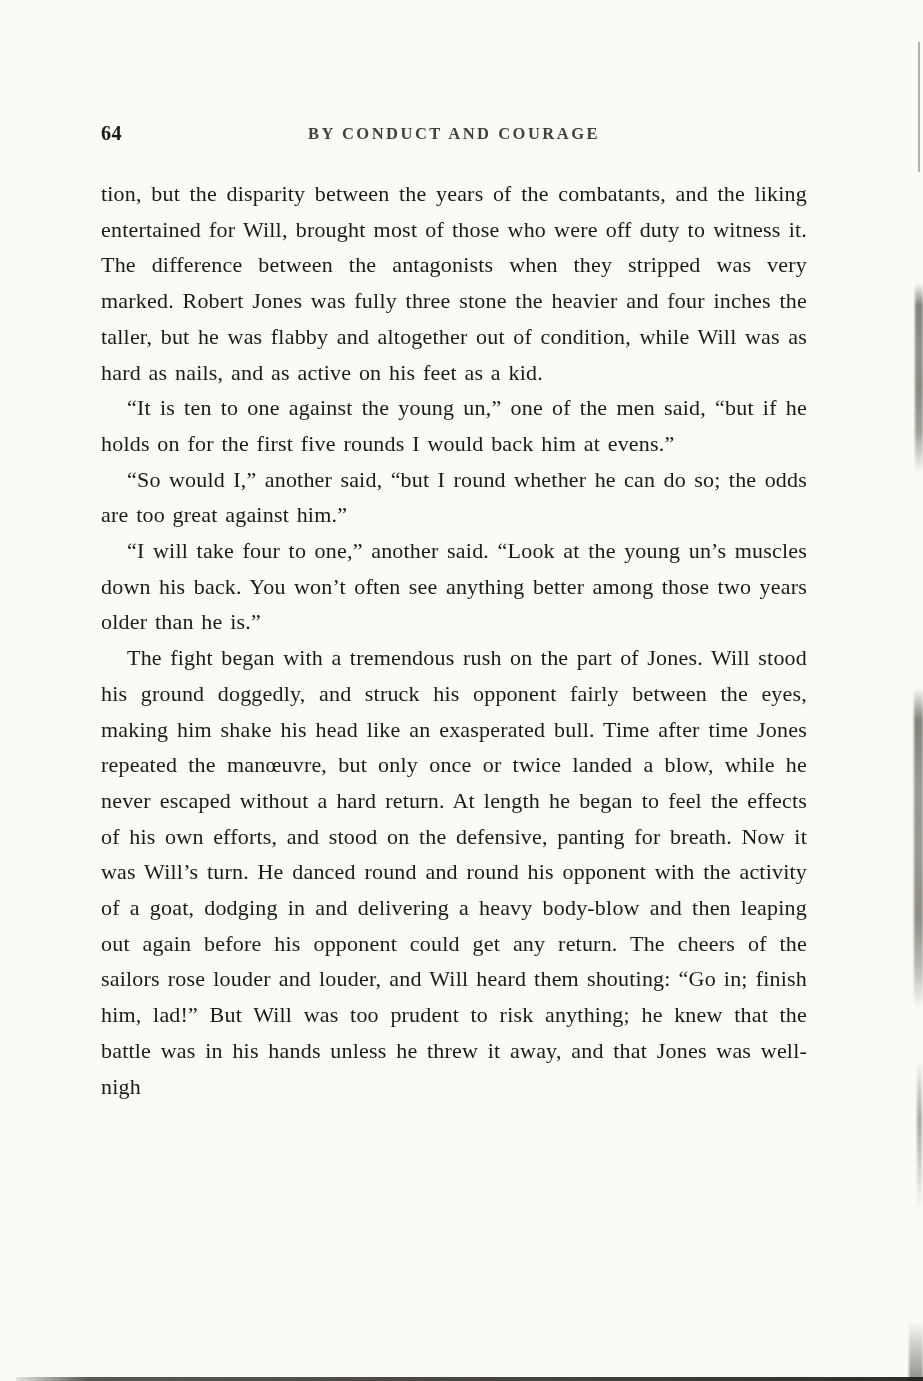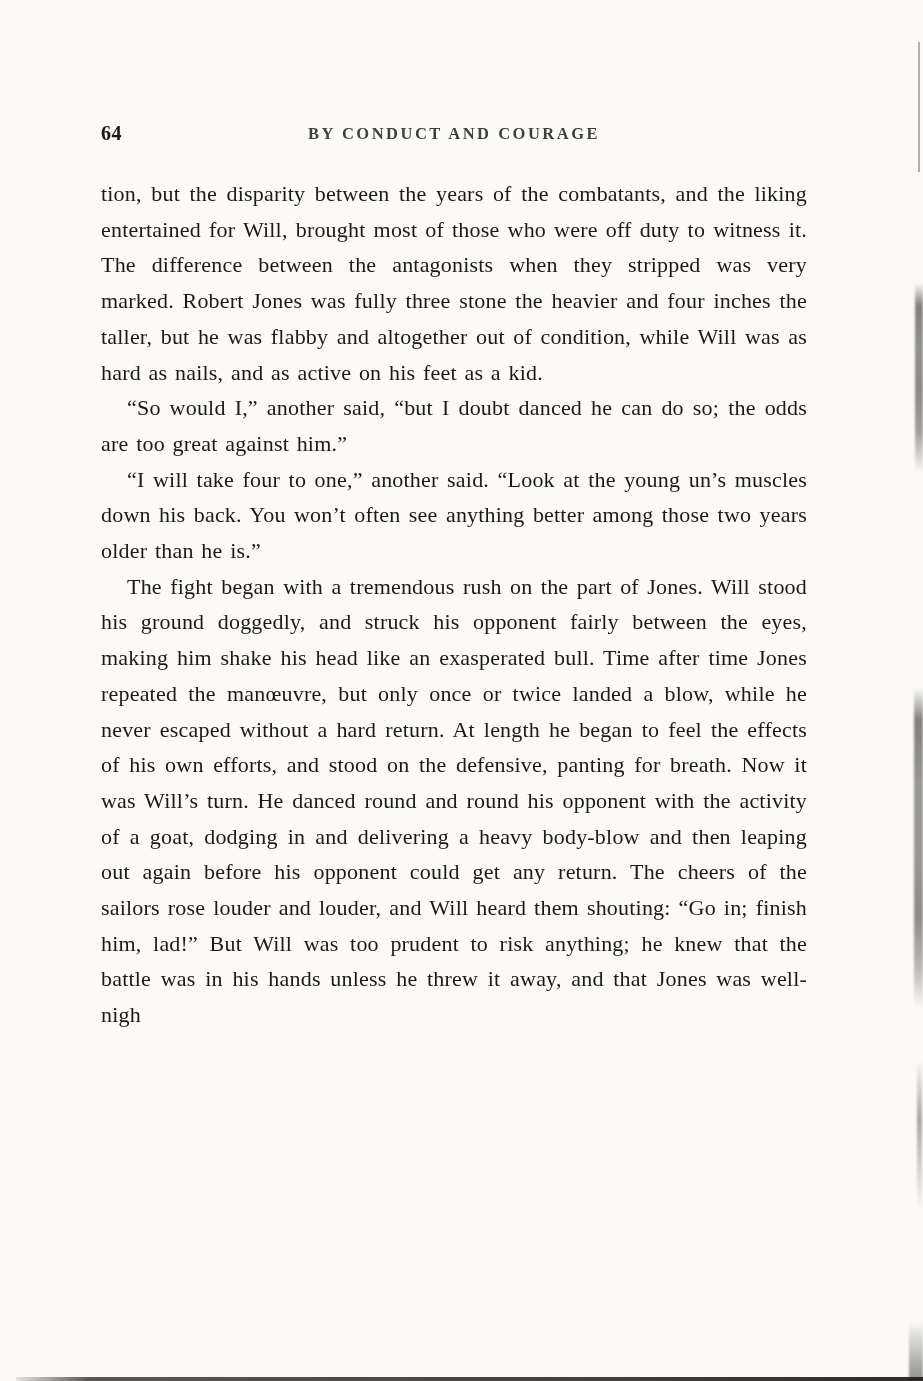--- a/index.html
+++ b/index.html
@@ -143,21 +143,22 @@
 
   <div class="text-area">
 
     <div class="page-header">
       <span class="page-number">64</span>
       <span class="running-title">BY CONDUCT AND COURAGE</span>
     </div>
 
     <div class="body-text">
       <p class="no-indent">tion, but the disparity between the years of the combatants, and the liking entertained for Will, brought most of those who were off duty to witness it.  The difference between the antagonists when they stripped was very marked.  Robert Jones was fully three stone the heavier and four inches the taller, but he was flabby and altogether out of condition, while Will was as hard as nails, and as active on his feet as a kid.</p>
-      <p>“So would I,” another said, “but I doubt danced he can do so; the odds are too great against him.”</p>
+      <p>“It is ten to one against the young un,” one of the men said, “but if he holds on for the first five rounds I would back him at evens.”</p>
+      <p>“So would I,” another said, “but I round whether he can do so; the odds are too great against him.”</p>
       <p>“I will take four to one,” another said.  “Look at the young un’s muscles down his back.  You won’t often see anything better among those two years older than he is.”</p>
       <p>The fight began with a tremendous rush on the part of Jones.  Will stood his ground doggedly, and struck his opponent fairly between the eyes, making him shake his head like an exasperated bull.  Time after time Jones repeated the manœuvre, but only once or twice landed a blow, while he never escaped without a hard return.  At length he began to feel the effects of his own efforts, and stood on the defensive, panting for breath.  Now it was Will’s turn.  He danced round and round his opponent with the activity of a goat, dodging in and delivering a heavy body-blow and then leaping out again before his opponent could get any return.  The cheers of the sailors rose louder and louder, and Will heard them shouting: “Go in; finish him, lad!”  But Will was too prudent to risk anything; he knew that the battle was in his hands unless he threw it away, and that Jones was well-nigh</p>
     </div>
 
   </div>
 
   <div class="artifact edge-line-top"></div>
   <div class="artifact edge-blob-1"></div>
   <div class="artifact edge-blob-2"></div>
   <div class="artifact edge-blob-3"></div>

